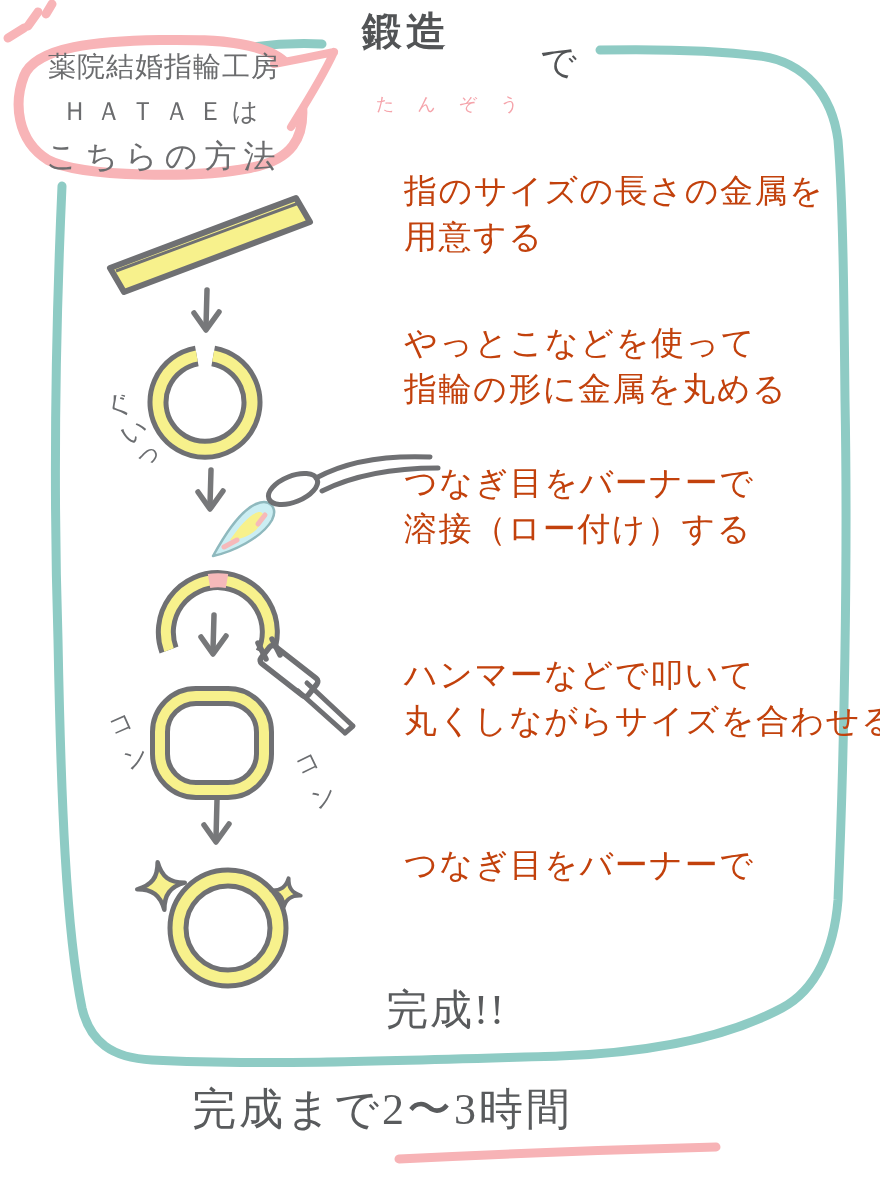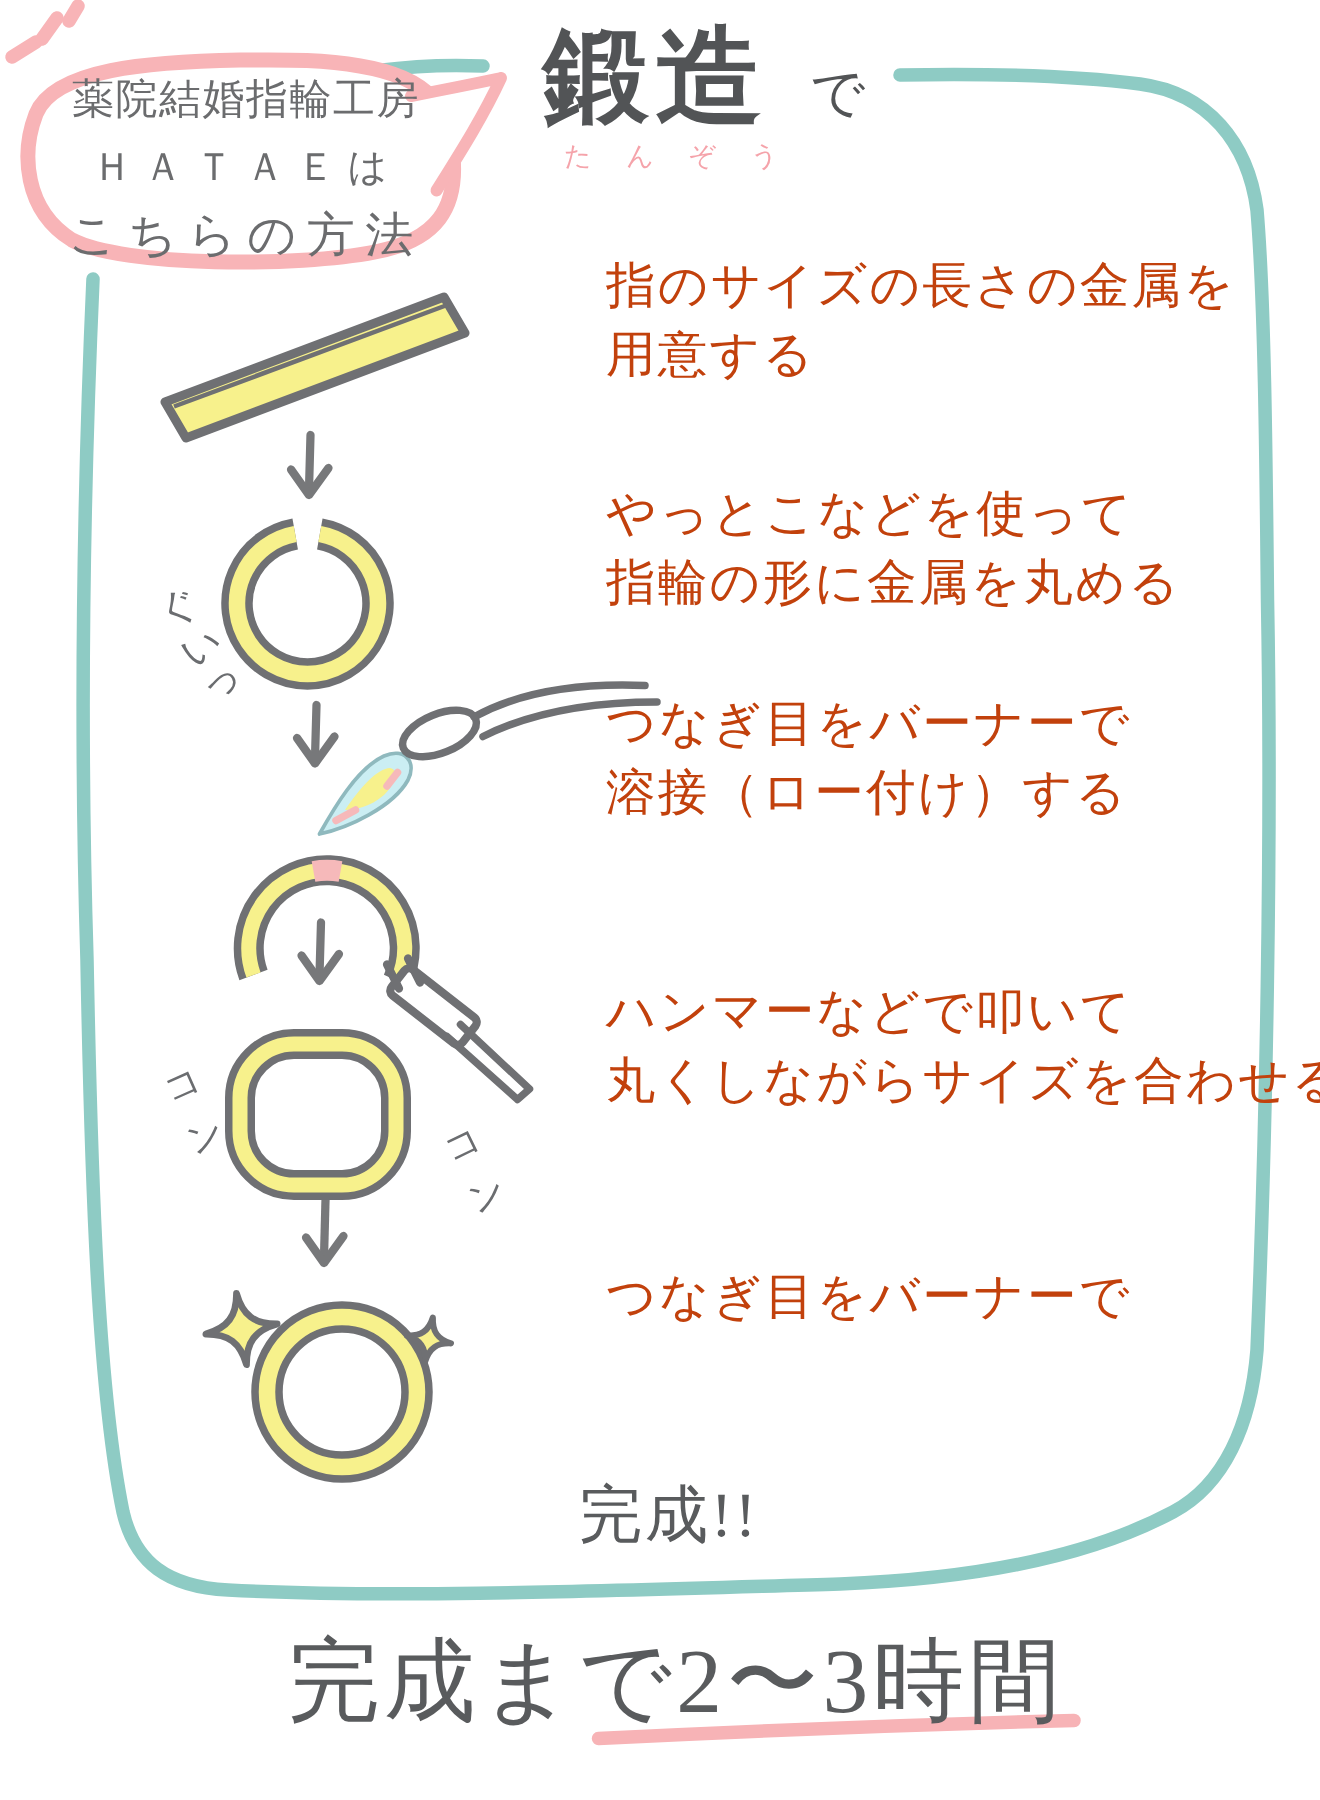--- a/index.html
+++ b/index.html
@@ -8,35 +8,35 @@
     overflow:hidden; font-family:Liberation Serif, serif; color:#686a6d;
   }
   .art { position:absolute; left:0; top:0; width:880px; height:1200px; }
   .abs { position:absolute; white-space:nowrap; }
 
   .bubble-text { left:24px; top:44px; width:280px; text-align:center; color:#6b6c6e; }
   .bubble-line1 { font-size:28px; letter-spacing:1px;  line-height:46px; }
   .bubble-line2 { font-size:26px; letter-spacing:8px;  line-height:44px; }
   .bubble-line3 { font-size:32px; letter-spacing:7px;  line-height:44px; }
 
-  .title-main   { left:362px; top:4px;  font-size:71px; font-weight:bold; color:#525456; letter-spacing:4px; }
+  .title-main   { left:362px; top:4px;  font-size:40px; font-weight:bold; color:#525456; letter-spacing:4px; }
   .title-part   { left:540px; top:38px; font-size:36px; color:#525456; }
   .title-ruby   { left:376px; top:72px; font-size:18px; color:#f5a3aa; letter-spacing:23px;margin-top:20px; }
   .title-line2  { left:322px; top:92px; font-size:45px; color:#57595b; letter-spacing:4px; }
 
   .step  { left:404px; font-size:33px; line-height:46px; letter-spacing:1.5px; color:#c2410c; }
   .step5 { line-height:47px; }
   .done-text { left:386px; top:982px; font-size:42px; color:#595b5d; letter-spacing:2px; }
 
   .sfx { writing-mode:vertical-rl; text-orientation:upright; color:#6b6d70; }
   .sfx-gui   { left:86px;  top:378px; font-size:26px; letter-spacing:7px; transform:rotate(-30deg); transform-origin:top center; }
   .sfx-kon-l { left:96px;  top:704px; font-size:24px; letter-spacing:6px; transform:rotate(-24deg); transform-origin:top center; }
   .sfx-kon-r { left:282px; top:744px; font-size:24px; letter-spacing:6px; transform:rotate(-26deg); transform-origin:top center; }
 
-  .footer-text { left:192px; top:1080px; font-size:61px; letter-spacing:3px; color:#595b5d; }
+  .footer-text { left:192px; top:1080px; font-size:44px; letter-spacing:3px; color:#595b5d; }
 </style>
 </head>
 <body>
 
 <div class="canvas">
 
   <svg class="art" viewBox="0 0 880 1200" aria-hidden="true">
 
     <g fill="none" stroke="#8ecbc4" stroke-width="9" stroke-linecap="round">
       <path d="M 62,186 C 56,320 53,480 58,640 C 61,800 66,930 82,1008 C 90,1042 112,1058 152,1060 C 262,1066 420,1060 560,1056 C 640,1053 722,1040 782,1008 C 816,990 834,950 838,900 C 844,760 848,560 845,400 C 844,300 843,200 838,140 C 832,95 805,62 760,56 C 712,50 652,49 600,50"></path>

